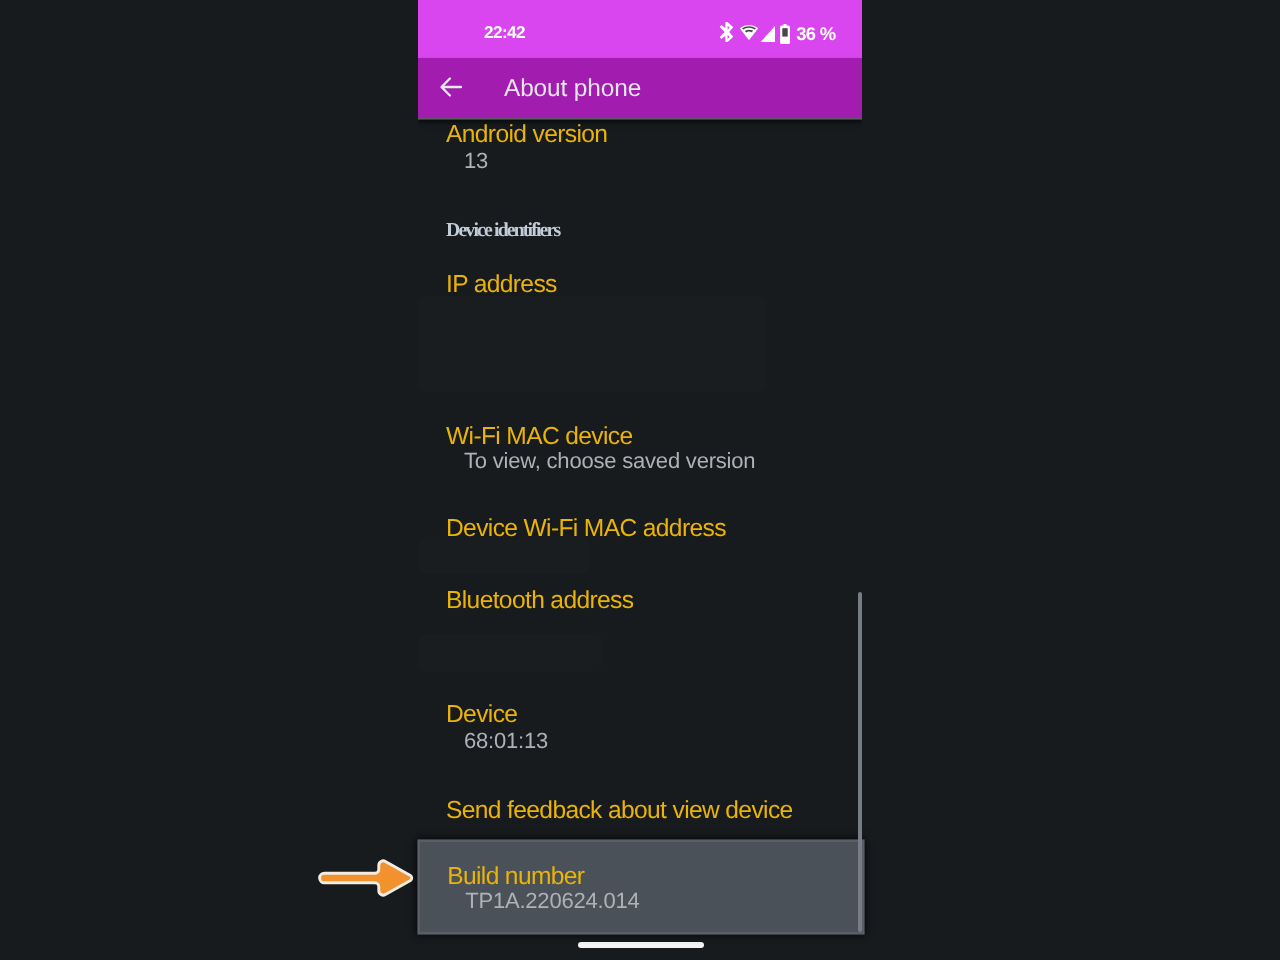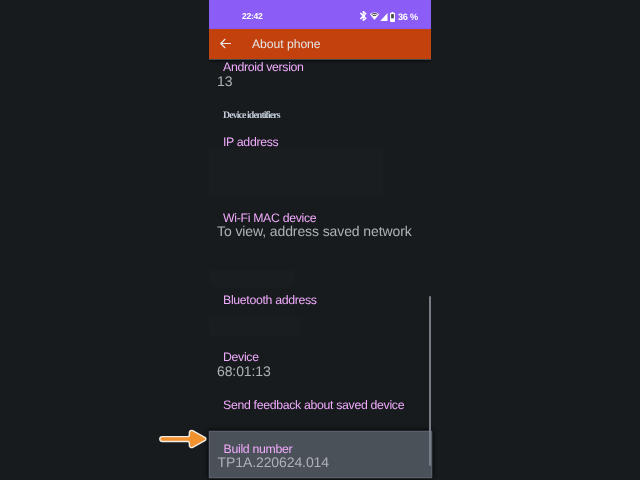--- a/index.html
+++ b/index.html
@@ -5,48 +5,48 @@
   html,body{margin:0;padding:0;}
   body{width:640px;height:480px;background:#181b1e;overflow:hidden;
        font-family:"Liberation Sans",sans-serif;-webkit-font-smoothing:antialiased;text-rendering:geometricPrecision;}
   .stage{position:relative;width:640px;height:480px;background:#181b1e;will-change:transform;}
 
   
   .phone{position:absolute;left:209px;top:0;width:222px;height:480px;
          background:#181b1e;overflow:hidden;}
 
   
-  .statusbar{position:absolute;left:0;top:0;width:222px;height:29px;background:#8b5cf6;}
+  .statusbar{position:absolute;left:0;top:0;width:222px;height:29px;background:#d946ef;}
   .sb-time{position:absolute;left:33px;top:12px;font-size:8.6px;color:#ffffff;
            font-weight:bold;letter-spacing:-0.3px;line-height:9px;}
   .sb-icons{position:absolute;left:149.8px;top:10px;display:flex;align-items:flex-start;}
   .ic{display:block;}
   .ic-bt{margin-right:2.4px;margin-top:1px;}
   .ic-wifi{margin-right:1.0px;margin-top:2px;}
   .ic-sig{margin-right:2.6px;margin-top:3px;}
   .ic-bat{margin-right:2.9px;margin-top:2px;}
   .sb-icons svg{display:block;}
   .sb-batt-text{position:relative;top:-0.8px;font-size:9.2px;color:#ffffff;font-weight:600;line-height:10px;margin-top:2.8px;letter-spacing:-0.3px;}
 
   
-  .appbar{position:absolute;left:0;top:29px;width:222px;height:30px;background:#c2410c;
+  .appbar{position:absolute;left:0;top:29px;width:222px;height:30px;background:#a21caf;
          box-shadow:0 0.8px 0 0 #595c61, 0 2.2px 2.6px 0 rgba(0,0,0,.72);}
   .back-btn{position:absolute;left:10.3px;top:7.8px;width:13px;height:13px;}
   .appbar-title{position:absolute;left:43px;top:9px;font-size:12.2px;color:#e4e6e9;line-height:12px;letter-spacing:-0.05px;}
 
   
   .content{position:absolute;left:0;top:60px;width:222px;height:420px;}
-  .row-title{position:absolute;left:14px;font-size:12.3px;color:#f0abfc;white-space:nowrap;line-height:12px;letter-spacing:-0.32px;}
-  .row-sub{position:absolute;left:8px;font-size:14px;color:#aeb2b7;white-space:nowrap;line-height:9px;letter-spacing:-0.1px;}
+  .row-title{position:absolute;left:14px;font-size:12.3px;color:#eab308;white-space:nowrap;line-height:12px;letter-spacing:-0.32px;}
+  .row-sub{position:absolute;left:23px;font-size:11px;color:#aeb2b7;white-space:nowrap;line-height:9px;letter-spacing:-0.1px;}
   .section-head{position:absolute;left:14px;font-size:9.9px;font-weight:bold;color:#c2ccd9;letter-spacing:-0.92px;line-height:10px;font-family:Liberation Serif, serif;}
 
   .redact{position:absolute;background:#1a1d20;border-radius:4px;}
 
   .hl-row{position:absolute;left:209.6px;top:420.8px;width:221.4px;height:44.8px;background:#4a5159;
-          box-shadow:0 0 0 1.3px #585f6a, 0 0 4.2px 1.6px rgba(0,0,0,.85);margin-top:11px;}
+          box-shadow:0 0 0 1.3px #585f6a, 0 0 4.2px 1.6px rgba(0,0,0,.85);}
 
   .scrollbar{position:absolute;left:428.6px;top:295.5px;width:2.6px;height:170px;
              background:#777d85;border-radius:2px;}
 
   .homebar{position:absolute;left:79.5px;top:471.3px;width:63px;height:3.2px;
            background:#f4f4f5;border-radius:2px;}
 
   
   .arrow{position:absolute;left:158px;top:427px;width:52px;height:24px;}
 </style>
@@ -98,31 +98,32 @@
     <div class="content">
       <div class="row-title" style="top:1px">Android version</div>
       <div class="row-sub" style="top:17px">13</div>
 
       <div class="section-head" style="top:50.5px">Device identifiers</div>
 
       <div class="row-title" style="top:76px">IP address</div>
       <div class="redact" style="left:0;top:87.5px;width:173.6px;height:48.5px"></div>
 
       <div class="row-title" style="top:152px">Wi-Fi MAC device</div>
-      <div class="row-sub" style="top:167px">To view, address saved network</div>
+      <div class="row-sub" style="top:167px">To view, choose saved version</div>
 
+      <div class="row-title" style="top:198px">Device Wi-Fi MAC address</div>
       <div class="redact" style="left:0;top:210px;width:85.5px;height:16.5px"></div>
 
       <div class="row-title" style="top:234px">Bluetooth address</div>
       <div class="redact" style="left:0;top:257px;width:91.5px;height:19px"></div>
 
       <div class="row-title" style="top:291px">Device</div>
       <div class="row-sub" style="top:307px">68:01:13</div>
 
-      <div class="row-title" style="top:339px">Send feedback about saved device</div>
+      <div class="row-title" style="top:339px">Send feedback about view device</div>
     </div>
 
     <div class="homebar"></div>
   </div>
 
   <div class="hl-row">
     <div class="row-title" style="top:11px">Build number</div>
     <div class="row-sub" style="top:26.5px">TP1A.220624.014</div>
   </div>
 

